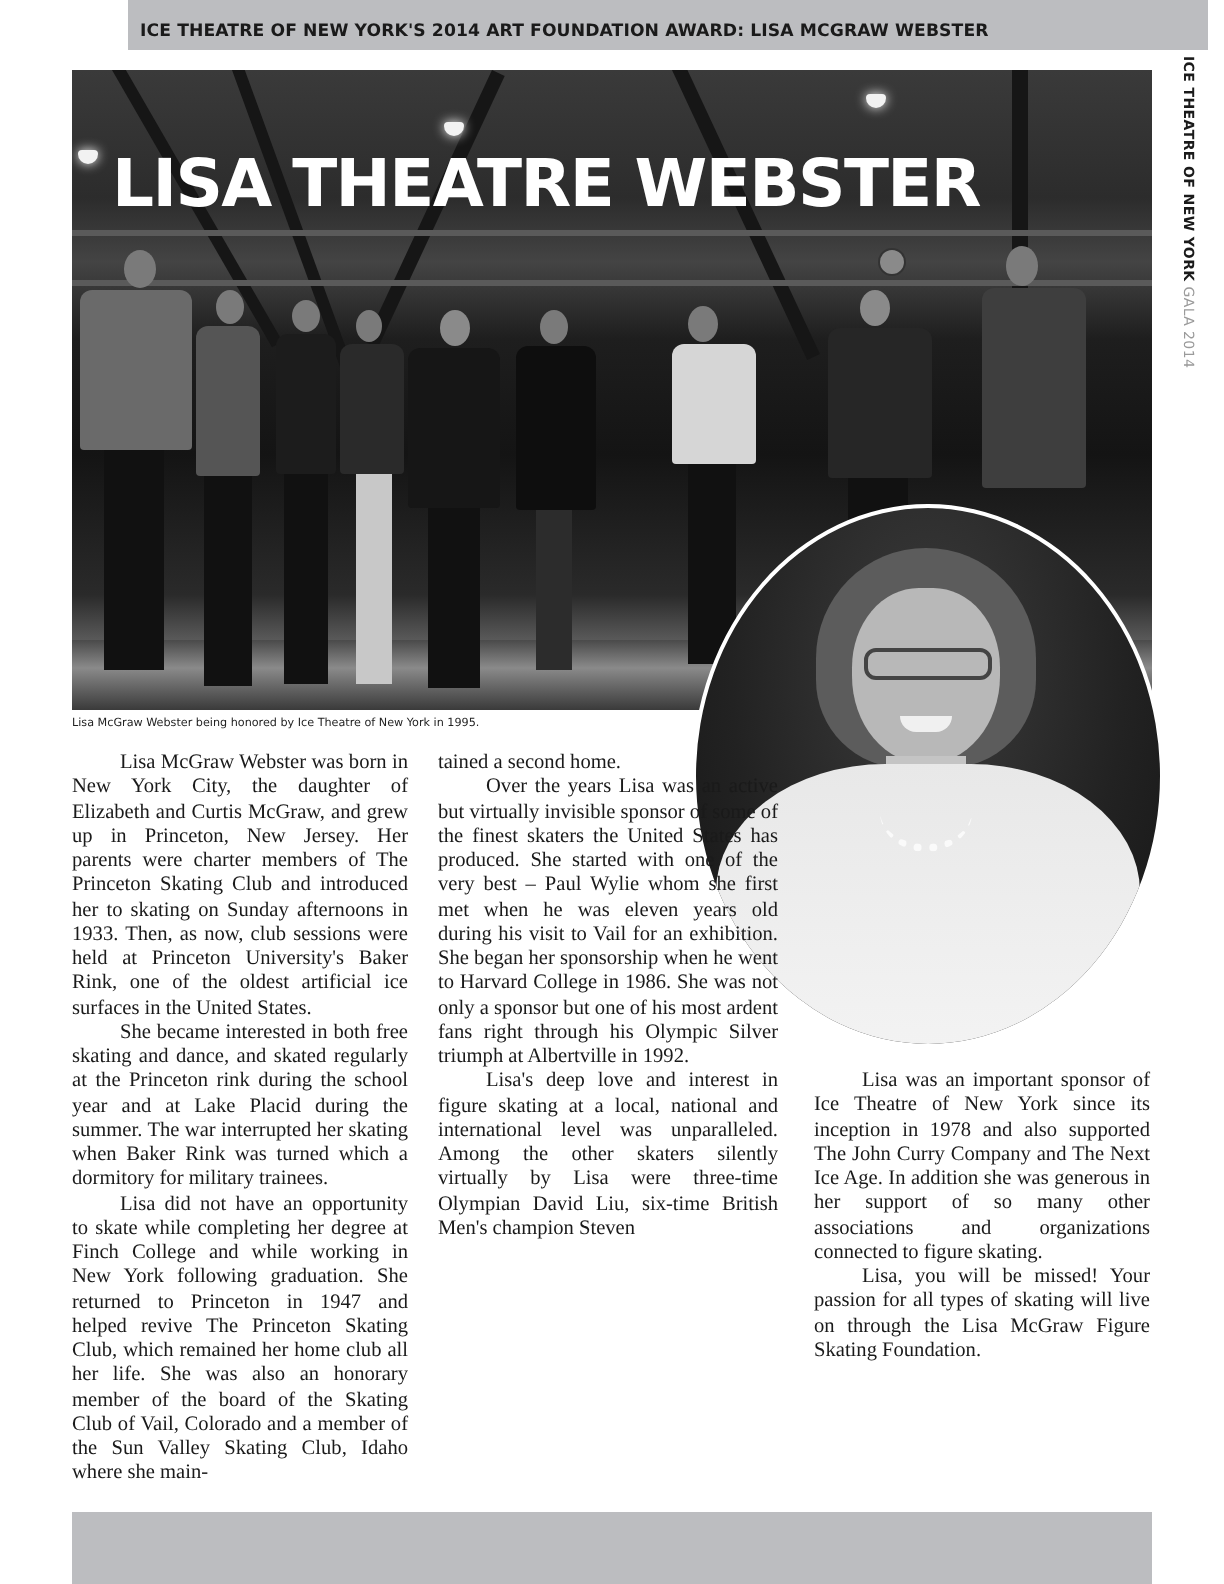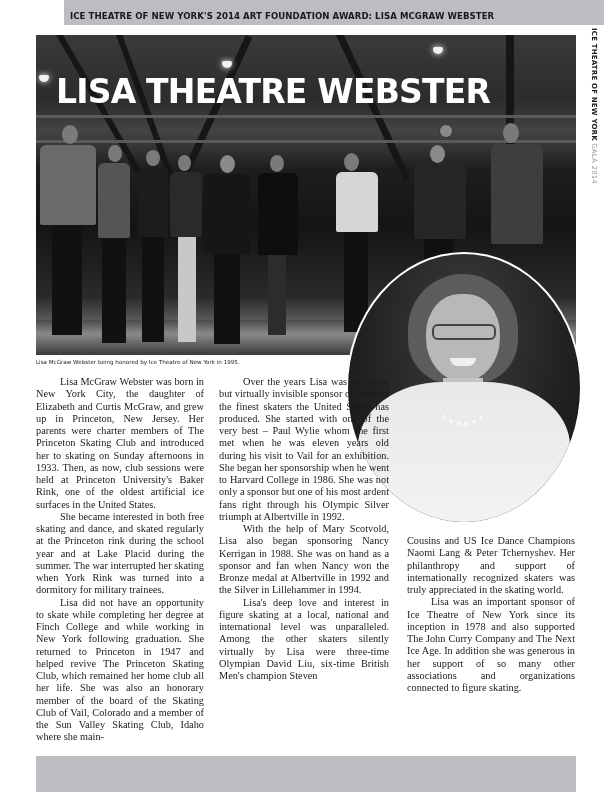--- a/index.html
+++ b/index.html
@@ -168,28 +168,28 @@
   <div class="face"></div>
   <div class="glasses"></div>
   <div class="smile"></div>
   <div class="neck"></div>
   <div class="jacket"></div>
   <div class="pearls"></div>
 </div>
 
 <div class="col col1">
   <p>Lisa McGraw Webster was born in New York City, the daughter of Elizabeth and Curtis McGraw, and grew up in Princeton, New Jersey. Her parents were charter members of The Princeton Skating Club and introduced her to skating on Sunday afternoons in 1933. Then, as now, club sessions were held at Princeton University's Baker Rink, one of the oldest artificial ice surfaces in the United States.</p>
-  <p>She became interested in both free skating and dance, and skated regularly at the Princeton rink during the school year and at Lake Placid during the summer. The war interrupted her skating when York Rink was turned into a dormitory for military trainees.</p>
+  <p>She became interested in both free skating and dance, and skated regularly at the Princeton rink during the school year and at Lake Placid during the summer. The war interrupted her skating when Baker Rink was turned which a dormitory for military trainees.</p>
   <p>Lisa did not have an opportunity to skate while completing her degree at Finch College and while working in New York following graduation. She returned to Princeton in 1947 and helped revive The Princeton Skating Club, which remained her home club all her life. She was also an honorary member of the board of the Skating Club of Vail, Colorado and a member of the Sun Valley Skating Club, Idaho where she main-</p>
 </div>
 
 <div class="col col2">
+  <p class="noindent">tained a second home.</p>
   <p style="shape-outside:none;">Over the years Lisa was an active but virtually invisible sponsor of some of the finest skaters the United States has produced. She started with one of the very best – Paul Wylie whom she first met when he was eleven years old during his visit to Vail for an exhibition. She began her sponsorship when he went to Harvard College in 1986. She was not only a sponsor but one of his most ardent fans right through his Olympic Silver triumph at Albertville in 1992.</p>
-  <p>With the help of Mary Scotvold, Lisa also began sponsoring Nancy Kerrigan in 1988. She was on hand as a sponsor and fan when Nancy won the Bronze medal at Albertville in 1992 and the Silver in Lillehammer in 1994.</p>
   <p>Lisa's deep love and interest in figure skating at a local, national and international level was unparalleled. Among the other skaters silently virtually by Lisa were three-time Olympian David Liu, six-time British Men's champion Steven</p>
 </div>
 
 <div class="col col3">
-  <p class="noindent">Cousins and US Ice Dance Champions Naomi Lang &amp; Peter Tchernyshev. Her philanthropy and support of internationally recognized skaters was truly appreciated in the skating world.</p>
   <p>Lisa was an important sponsor of Ice Theatre of New York since its inception in 1978 and also supported The John Curry Company and The Next Ice Age. In addition she was generous in her support of so many other associations and organizations connected to figure skating.</p>
+  <p>Lisa, you will be missed! Your passion for all types of skating will live on through the Lisa McGraw Figure Skating Foundation.</p>
 </div>
 
 <div class="footer-bar"></div>
 
 </body></html>

